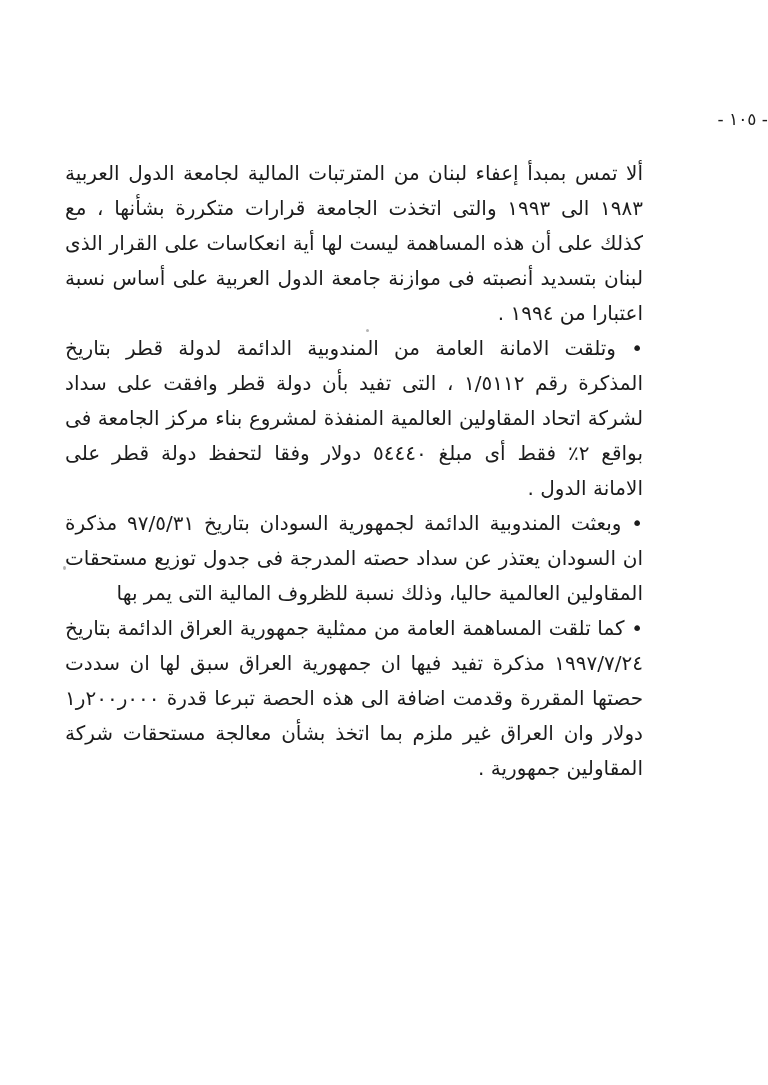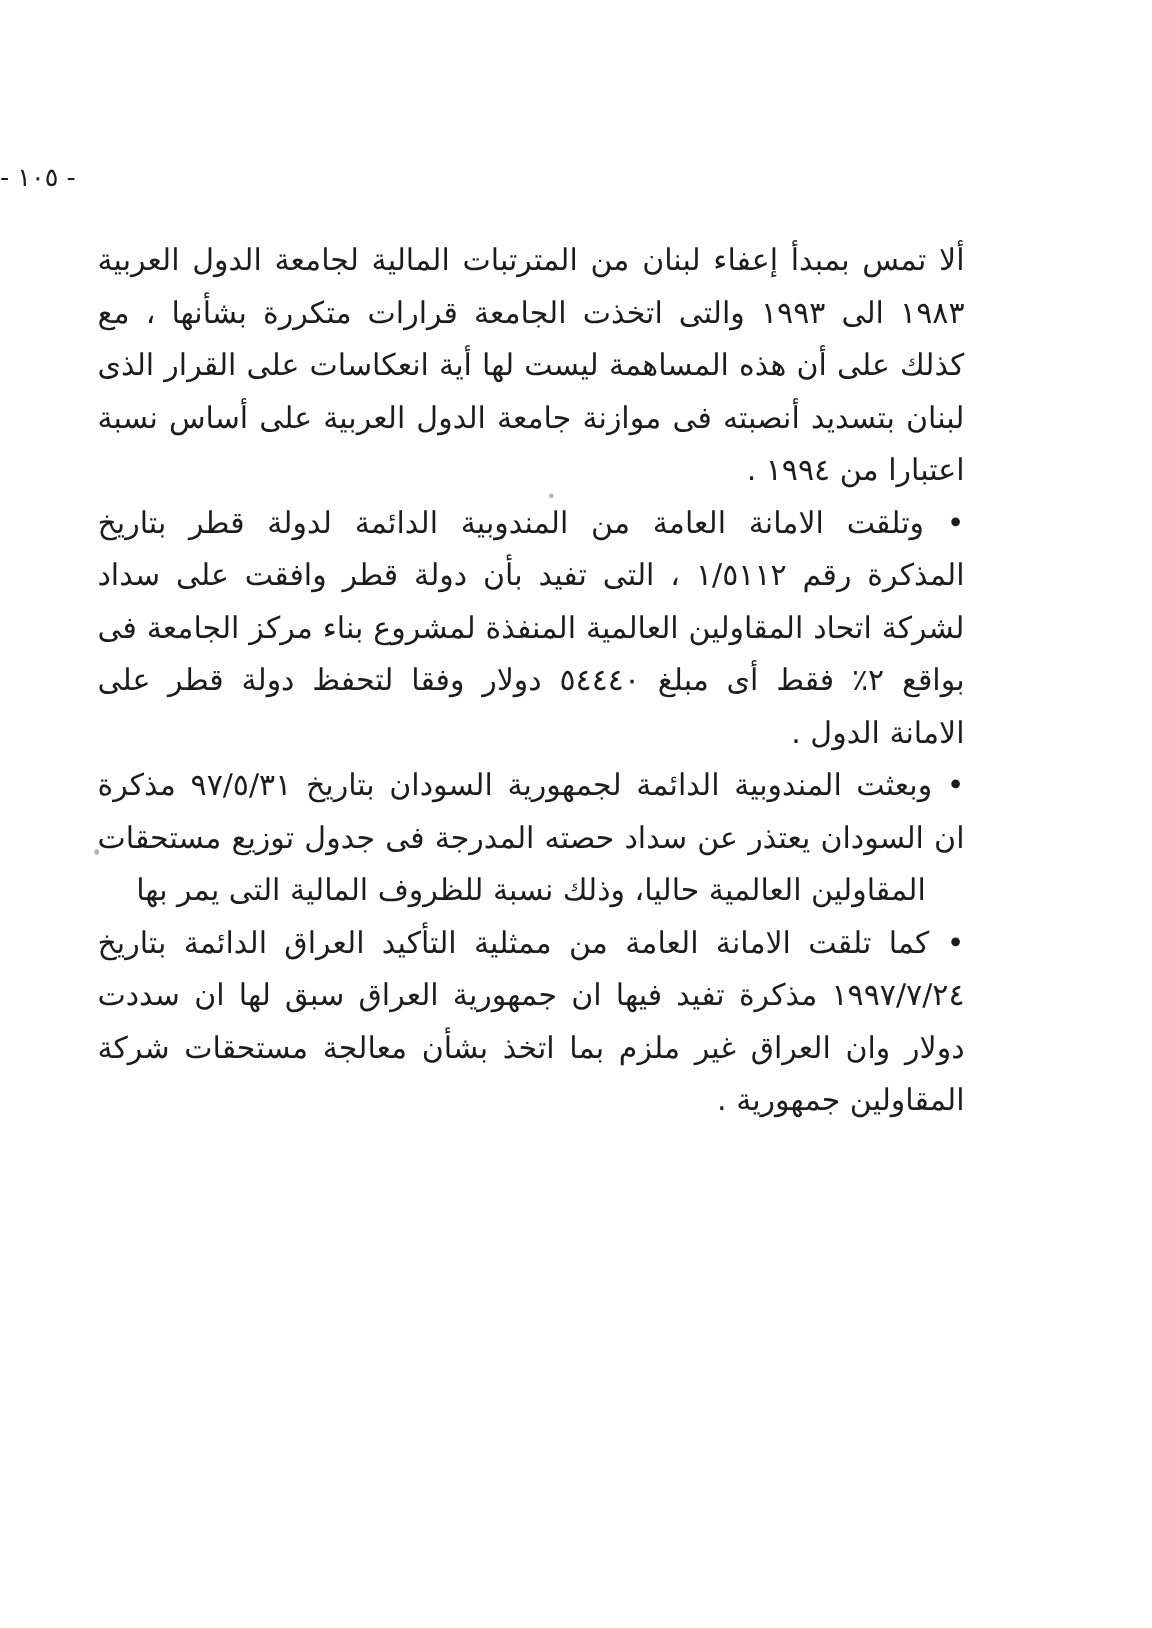--- a/index.html
+++ b/index.html
@@ -18,21 +18,21 @@
   .sheet {
     position: absolute;
     inset: 0;
     background: #ffffff;
   }
   .page-number {
     position: absolute;
     top: 109px;
     left: 0;
     width: 768px;
-    text-align: left;
+    text-align: right;
     direction: rtl;
     font-size: 17px;
     letter-spacing: 2px;
     color: #1c1c1c;
   }
   .text-column {
     position: absolute;
     top: 156px;
     right: 125px;
     width: 578px;
@@ -48,21 +48,21 @@
     line-height: 35px;
     height: 35px;
     overflow: hidden;
     white-space: normal;
     text-align: justify;
     text-align-last: justify;
     text-justify: inter-word;
     color: #1c1c1c;
   }
   .line.end {
-    text-align: center;
+    text-align: right;
     text-align-last: start;
   }
   .speck {
     position: absolute;
     background: #8a8a8a;
     border-radius: 50%;
     opacity: 0.65;
   }
   .speck-1 { left: 366px; top: 329px; width: 3px; height: 3px; }
   .speck-2 { left: 63px;  top: 566px; width: 3px; height: 4px; }
@@ -92,22 +92,23 @@
       <div class="line end">الامانة الدول .</div>
     </div>
 
     <div class="para">
       <div class="line">• وبعثت المندوبية الدائمة لجمهورية السودان بتاريخ ٩٧/٥/٣١ مذكرة تفيد فيها</div>
       <div class="line">ان السودان يعتذر عن سداد حصته المدرجة فى جدول توزيع مستحقات اتحاد</div>
       <div class="line end">المقاولين العالمية حاليا، وذلك نسبة للظروف المالية التى يمر بها السودان .</div>
     </div>
 
     <div class="para">
-      <div class="line">• كما تلقت الامانة العامة من ممثلية التأكيد العراق الدائمة بتاريخ</div>
+      <div class="line">• كما تلقت المساهمة العامة من ممثلية جمهورية العراق الدائمة بتاريخ</div>
       <div class="line">١٩٩٧/٧/٢٤ مذكرة تفيد فيها ان جمهورية العراق سبق لها ان سددت كامل</div>
+      <div class="line">حصتها المقررة وقدمت اضافة الى هذه الحصة تبرعا قدرة ٠٠٠ر٢٠٠ر١</div>
       <div class="line">دولار وان العراق غير ملزم بما اتخذ بشأن معالجة مستحقات شركة اتحاد</div>
       <div class="line end">المقاولين جمهورية .</div>
     </div>
 
   </div>
 
   <div class="speck speck-1"></div>
   <div class="speck speck-2"></div>
 
 </div>

